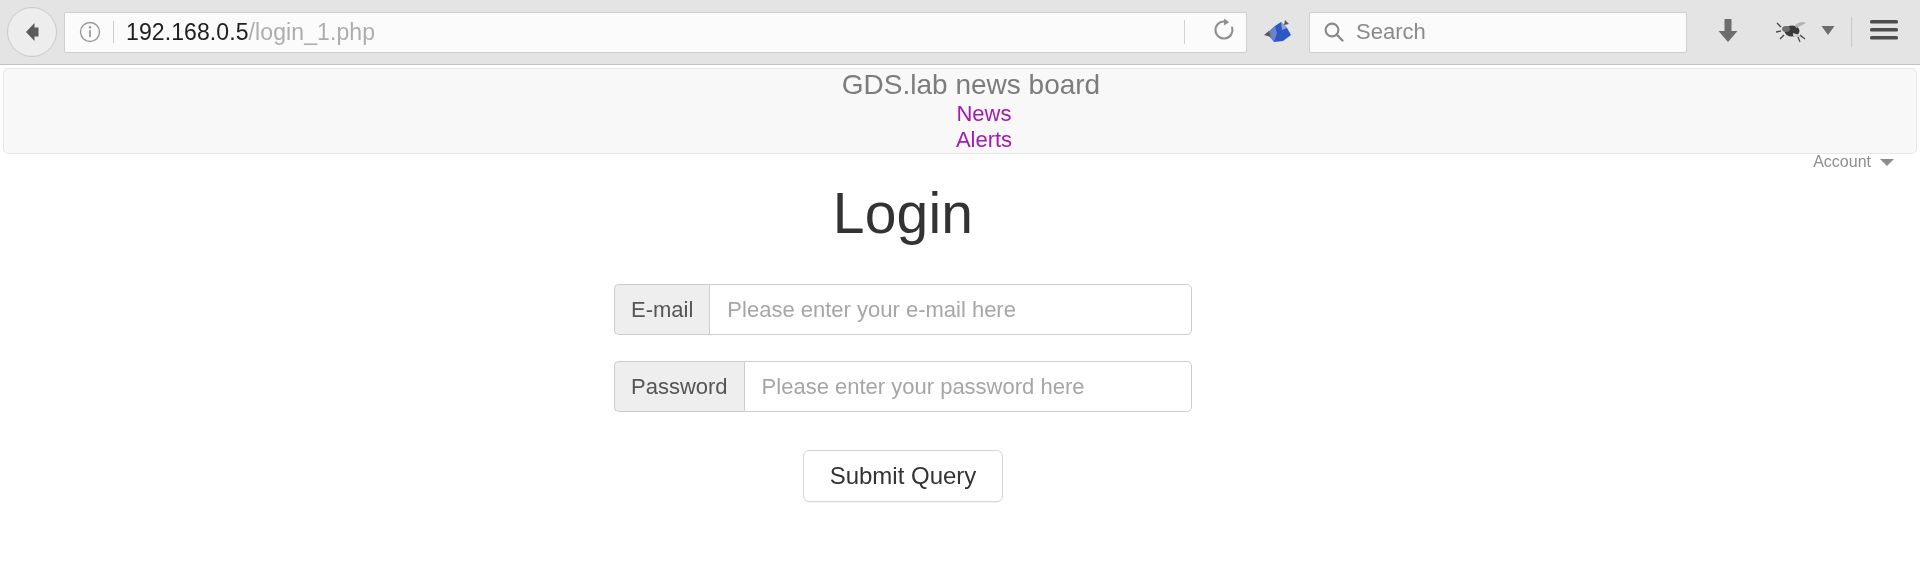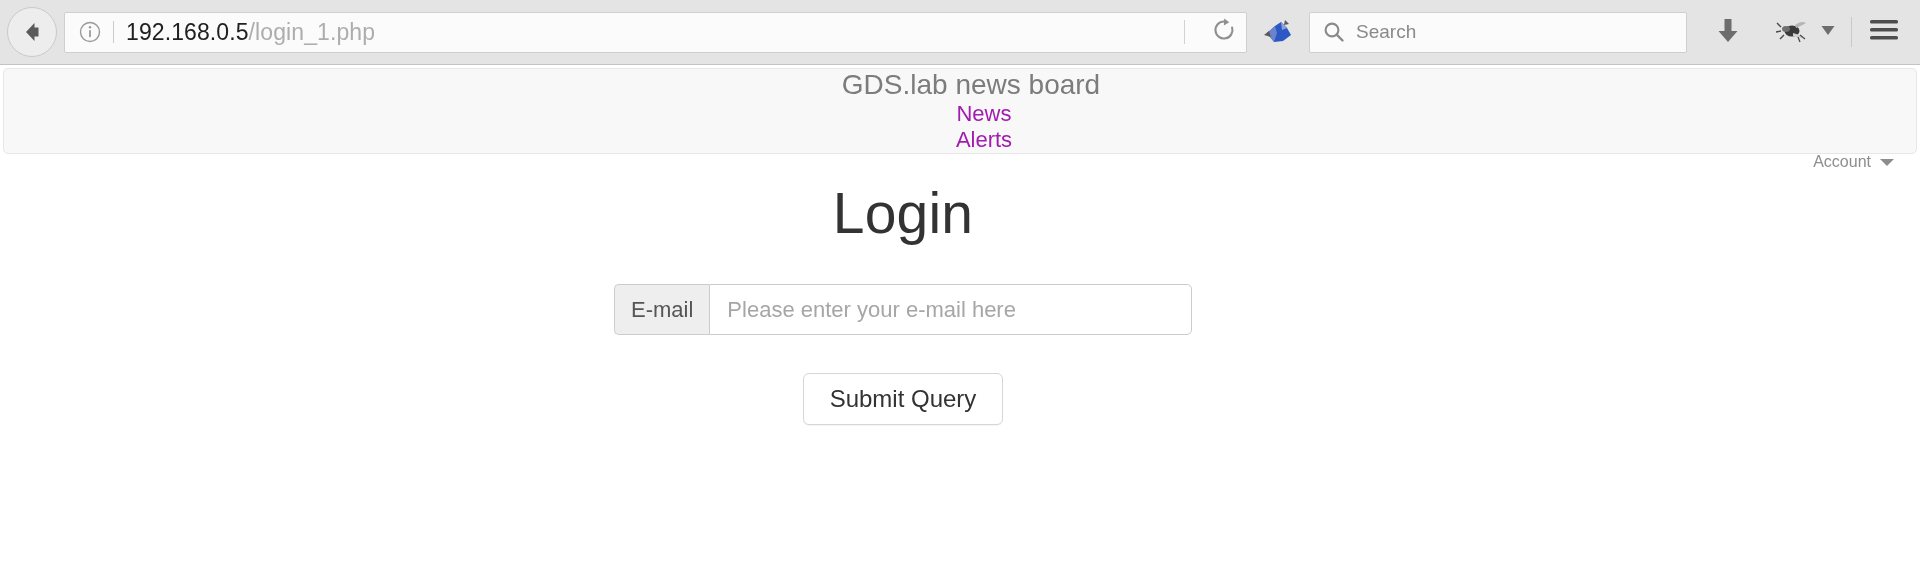--- a/index.html
+++ b/index.html
@@ -117,21 +117,21 @@
     box-sizing: border-box;
     flex: 0 0 auto;
     margin-left: 4px;
   }
   .searchbar .mag { margin-left: 12px; display:flex; align-items:center; }
   .search-input {
     border: none;
     outline: none;
     background: transparent;
     font-family: "Liberation Sans", sans-serif;
-    font-size: 19px;
+    font-size: 22px;
     color: #888888;
     margin-left: 10px;
     width: 300px;
     padding: 0;
   }
   .search-input::placeholder { color:#8a8a8a; opacity:1; }
 
   .tb-icon {
     display: flex;
     align-items: center;
@@ -389,16 +389,20 @@
 <div class="content">
   <h1 class="page-title">Login</h1>
 
   <form class="form-wrap">
 
     <div class="input-group">
       <span class="input-addon">E-mail</span>
       <input class="form-input" type="text" value="" placeholder="Please enter your e-mail here" style="">
     </div>
 
+    <div class="input-group">
+      <span class="input-addon">Password</span>
+      <input class="form-input" type="password" value="" placeholder="Please enter your password here" style="">
+    </div>
 
     <button class="submit-btn" type="submit">Submit Query</button>
   </form>
 </div>
 
 </body></html>

